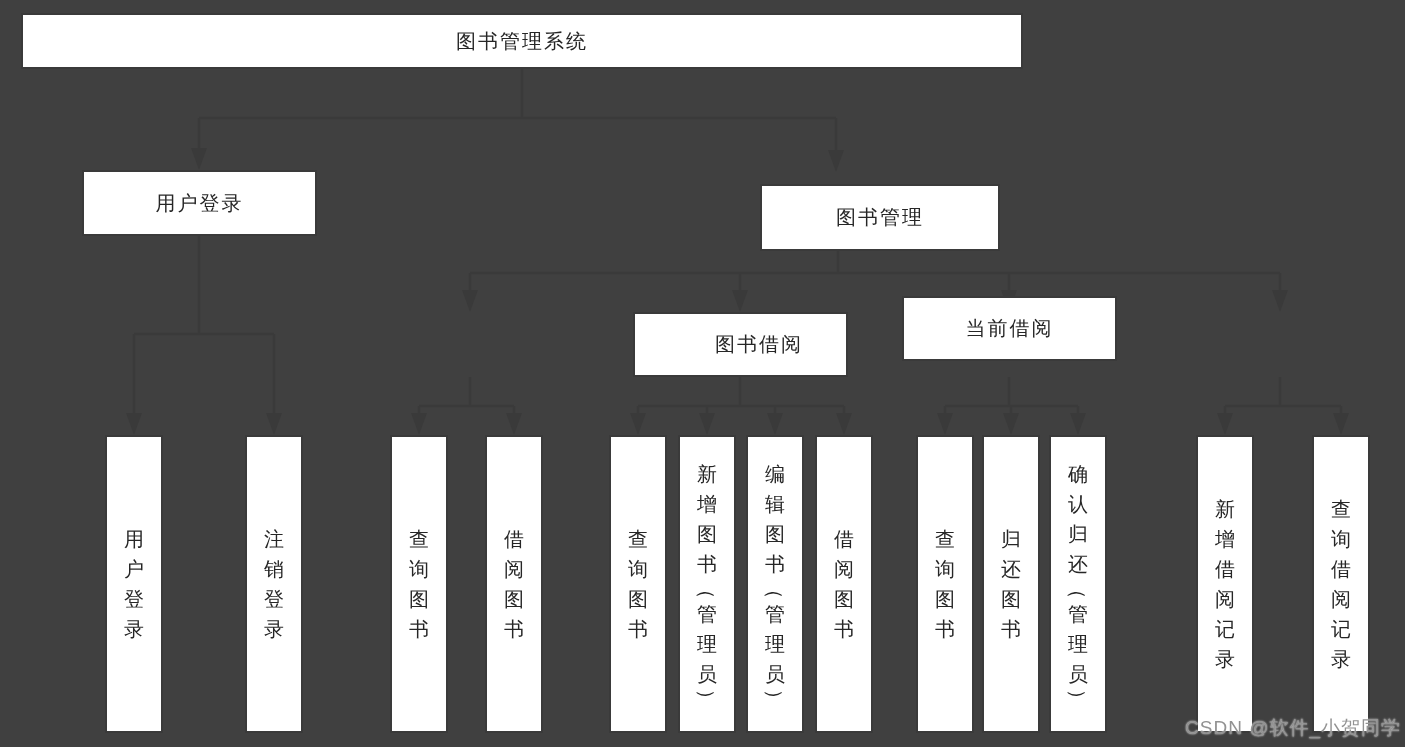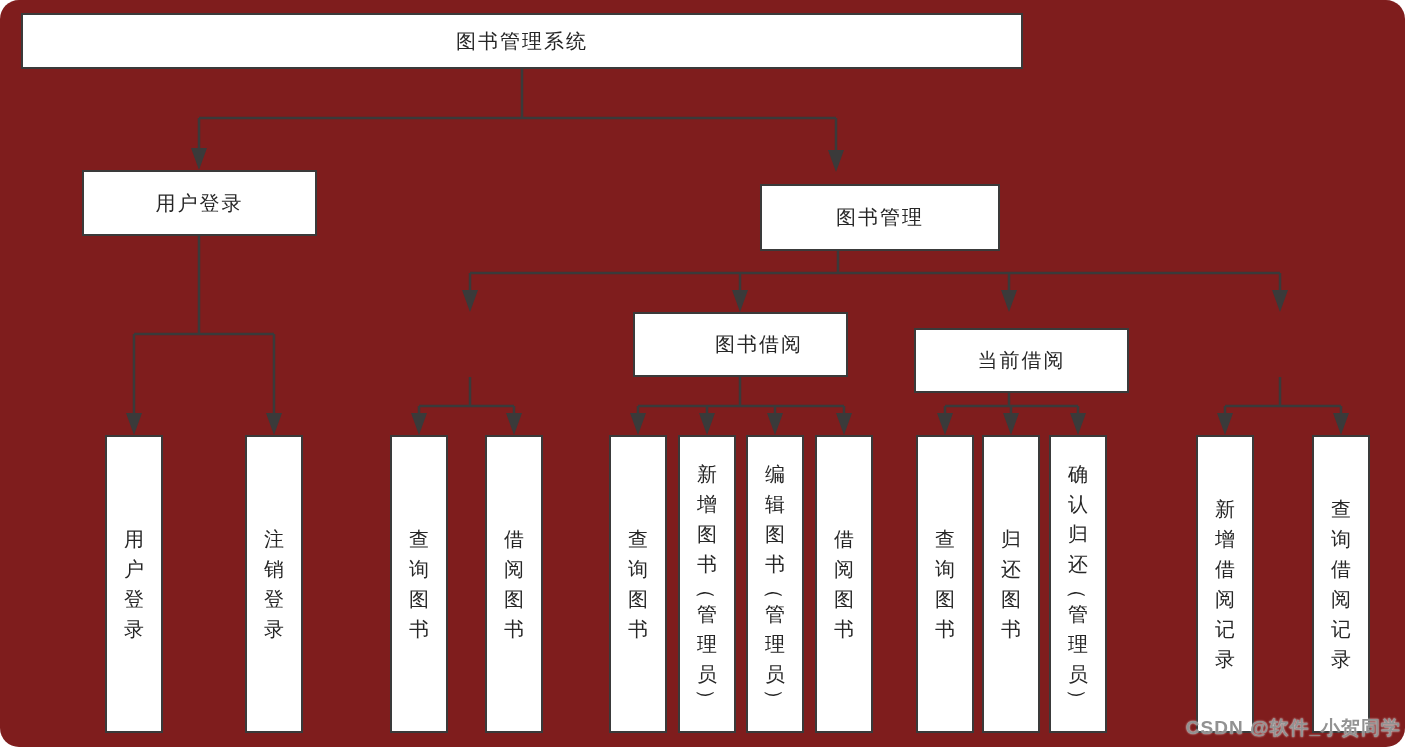--- a/index.html
+++ b/index.html
@@ -1,35 +1,35 @@
 <!DOCTYPE html>
 <html><head>
 <meta charset="utf-8">
 <style>
   html,body { margin:0; padding:0; background:#ffffff; }
   .stage {
-    position:relative; width:1405px; height:747px; background:#7f1d1d;
-    font-family:"Liberation Sans", sans-serif; overflow:hidden;border-radius:19px;
+    position:relative; width:1405px; height:747px; background:#404040;
+    font-family:"Liberation Sans", sans-serif; overflow:hidden;
   }
   .wires { position:absolute; left:0; top:0; }
   .wire { stroke:#3a3a3a; stroke-width:2.5; fill:none; }
   .head { fill:#3a3a3a; stroke:none; }
   .box {
     position:absolute; box-sizing:border-box; background:#ffffff;
     border:2.5px solid #3a3a3a; color:#262626;
     display:flex; align-items:center; justify-content:center;
   }
   .hlabel { font-size:20px; letter-spacing:2px; white-space:nowrap; }
   .leaf { width:58px; top:435px; height:298px; }
   .vtext { display:flex; flex-direction:column; align-items:center; justify-content:center; }
   .vtext span { display:block; font-size:20px; line-height:30px; text-align:center; }
   .vtext .rot { transform:rotate(90deg); line-height:20px; height:20px; }
   .watermark {
     position:absolute; right:4px; bottom:6px; font-size:19px; color:#929292;
-    letter-spacing:1px; text-shadow:0 0 2px #ffffff; white-space:nowrap;font-weight:bold;
+    letter-spacing:1px; text-shadow:0 0 2px #ffffff; white-space:nowrap;
   }
 </style>
 </head>
 <body>
 
 <div class="stage">
 
   <svg class="wires" width="1405" height="747" viewBox="0 0 1405 747">
     <g>
       <path class="wire" d="M522,69 V118 M199,118 H836 M199,118 V150 M836,118 V152"></path>
@@ -80,21 +80,21 @@
   <div class="box" style="left:82px; top:170px; width:235px; height:66px;">
     <span class="hlabel">用户登录</span>
   </div>
   <div class="box" style="left:760px; top:172px; width:240px; height:67px;margin-top:12px;">
     <span class="hlabel">图书管理</span>
   </div>
 
   <div class="box" style="left:633px; top:312px; width:215px; height:65px;padding-left:37px;">
     <span class="hlabel">图书借阅</span>
   </div>
-  <div class="box" style="left:902px; top:328px; width:215px; height:65px;margin-left:12px;">
+  <div class="box" style="left:902px; top:296px; width:215px; height:65px;">
     <span class="hlabel">当前借阅</span>
   </div>
 
   <div class="box leaf" style="left:105px;">
     <span class="vtext">
         <span>用</span>
         <span>户</span>
         <span>登</span>
         <span>录</span>
       </span>

